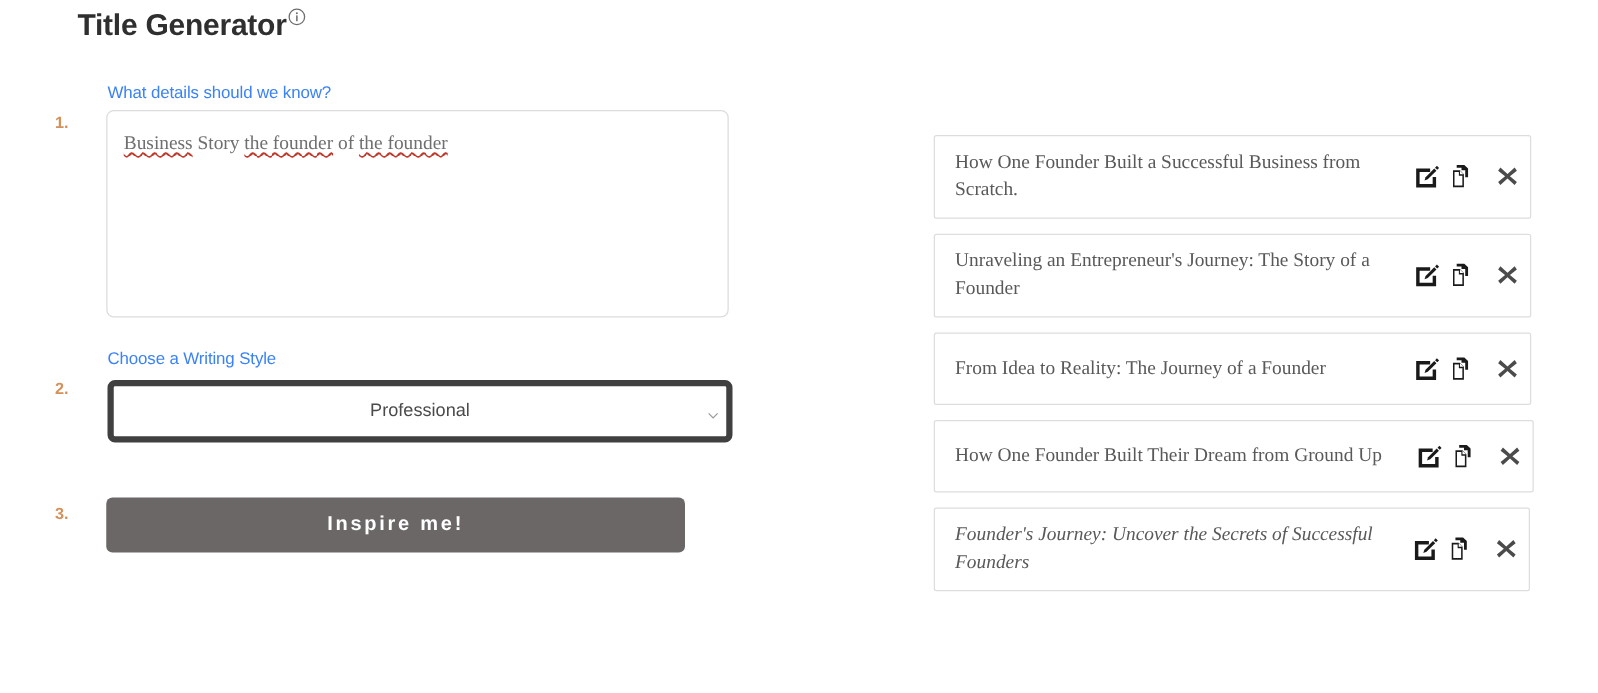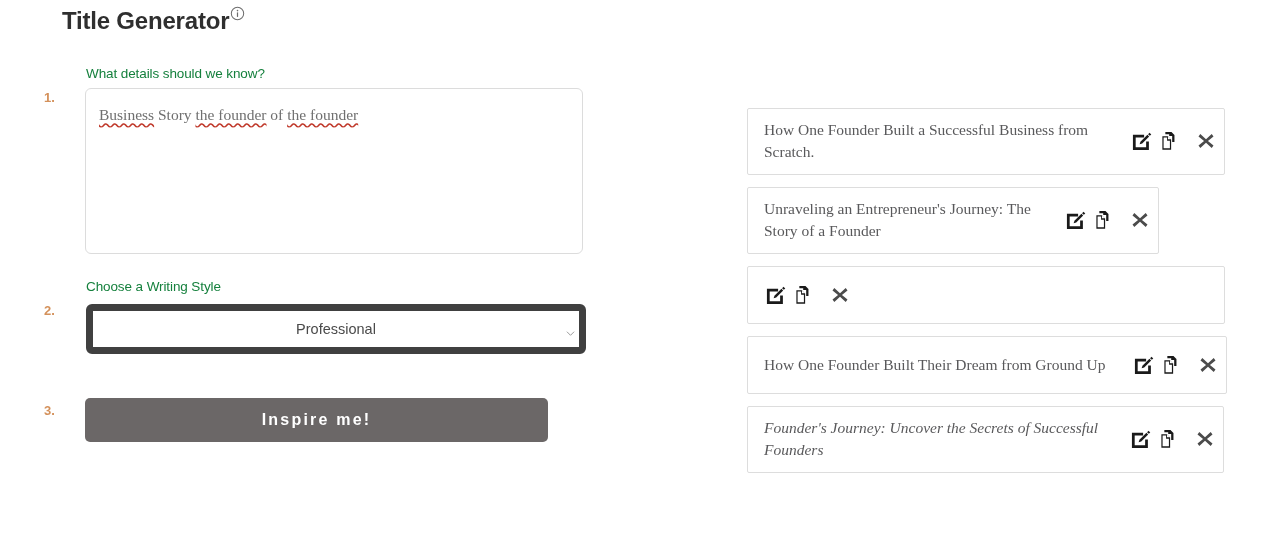--- a/index.html
+++ b/index.html
@@ -54,21 +54,21 @@
     color: #d4915b;
   }
   #step-1 { top: 90px; }
   #step-2 { top: 303px; }
   #step-3 { top: 403px; }
 
   .field-label {
     position: absolute;
     left: 86px;
     font-size: 13.5px;
-    color: #15803d;
+    color: #3b82f6;
     letter-spacing: -0.1px;
   }
   #label-details { top: 66px; }
   #label-style   { top: 279px; }
 
   #details-textarea {
     position: absolute;
     left: 85px;
     top: 88px;
     width: 498px;
@@ -113,21 +113,21 @@
     position: absolute;
     left: 86px;
     top: 304px;
     width: 500px;
     height: 50px;
   }
   #style-select {
     width: 100%;
     height: 100%;
     box-sizing: border-box;
-    border: 7px solid #404040;
+    border: 5px solid #404040;
     border-radius: 6px;
     background: #fff;
     font-family: "Liberation Sans", sans-serif;
     font-size: 14.5px;
     color: #4a4a4a;
     text-align: center;
     text-align-last: center;
     padding: 0 28px;
     appearance: none;
     -webkit-appearance: none;
@@ -215,21 +215,21 @@
     align-items: center;
     justify-content: center;
     line-height: 0;
   }
   .icon-edit  { width: 22px; height: 22px; margin-right: 6px; }
   .icon-copy  { width: 21px; height: 22px; margin-right: 18px; }
   .icon-close { width: 18px; height: 18px; margin-right: 4px; }
 
   
   #card-0 { width: 478px; }
-  #card-1 { width: 412px; }
+  #card-1 { width: 478px; }
   #card-2 { width: 478px; }
   #card-3 { width: 480px; }
   #card-4 { width: 477px; font-style: italic; }
 </style>
 </head>
 <body>
 
 <div id="page-title-row">
   <span id="page-title">Title Generator</span>
   <span id="info-icon">
@@ -310,20 +310,21 @@
           </svg>
         </button>
         <button class="icon-btn icon-close">
           <svg viewBox="0 0 24 24" width="18" height="18" aria-hidden="true">
             <path d="M4.4 2.6 L12 9.6 L19.6 2.6 L22.0 6.0 L14.6 12.0 L22.0 18.0 L19.6 21.4 L12 14.4 L4.4 21.4 L2.0 18.0 L9.4 12.0 L2.0 6.0 Z" fill="#4b4b4b"></path>
           </svg>
         </button>
       </div>
     </div>
     <div class="result-card" id="card-2">
+      <div class="result-title">From Idea to Reality: The Journey of a Founder</div>
       <div class="card-actions">
         <button class="icon-btn icon-edit">
           <svg viewBox="0 0 24 24" width="22" height="22" aria-hidden="true">
             <path d="M3.2 5.2 h12.2 v3.0 h-9.2 v10.6 h11.4 v-6.2 h3.0 v9.2 h-17.4 z" fill="#1a1a1a"></path>
             <path d="M21.3 2.9 l1.9 1.9 -1.6 1.6 -1.9 -1.9 z" fill="#1a1a1a"></path>
             <path d="M19.0 5.2 l1.9 1.9 -7.6 7.6 -2.8 0.9 0.9 -2.8 z" fill="#1a1a1a"></path>
           </svg>
         </button>
         <button class="icon-btn icon-copy">
           <svg viewBox="0 0 24 24" width="21" height="22" aria-hidden="true">

